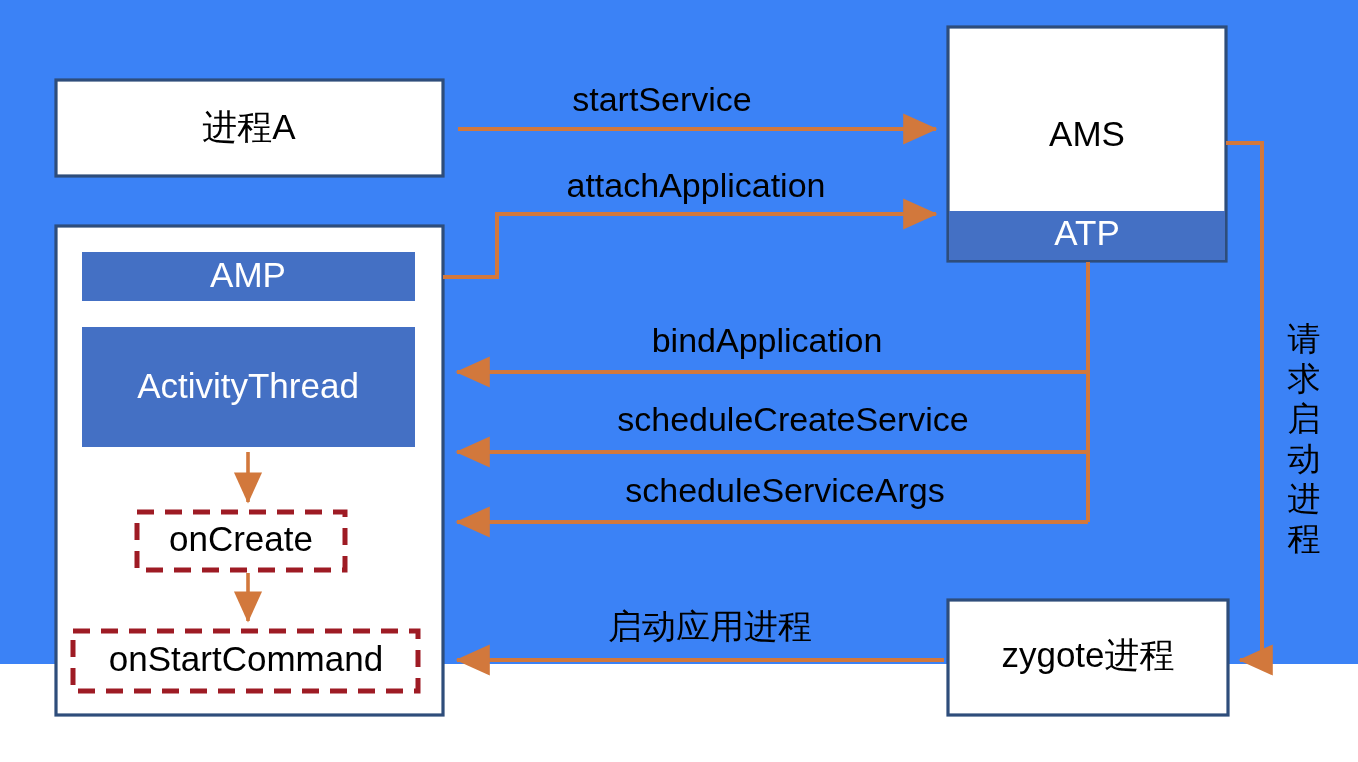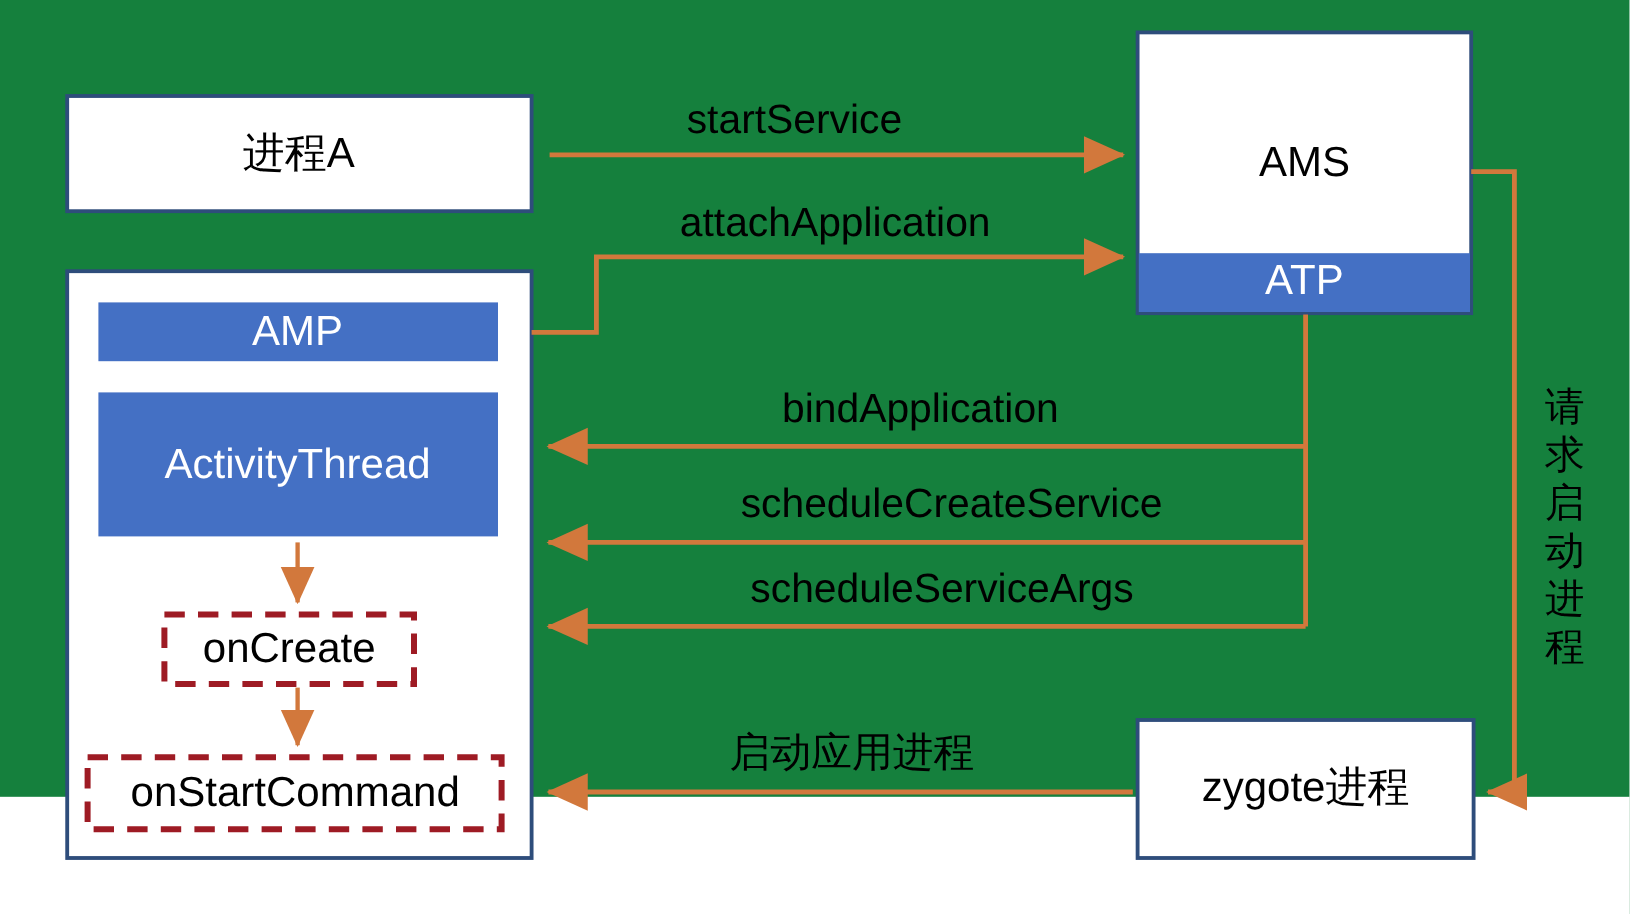--- a/index.html
+++ b/index.html
@@ -11,21 +11,21 @@
   body {
     width: 1358px;
     height: 762px;
     overflow: hidden;
     font-family: "Liberation Sans", "DejaVu Sans", sans-serif;
   }
   #diagram-root {
     position: relative;
     width: 1358px;
     height: 664px;
-    background: #15803d;
+    background: #3b82f6;
     text-align: right;
   }
   svg.diagram {
     display: block;
     width: 1358px;
     height: 762px;
   }
   .box-outline {
     fill: #ffffff;
     stroke: #2E4D7B;

